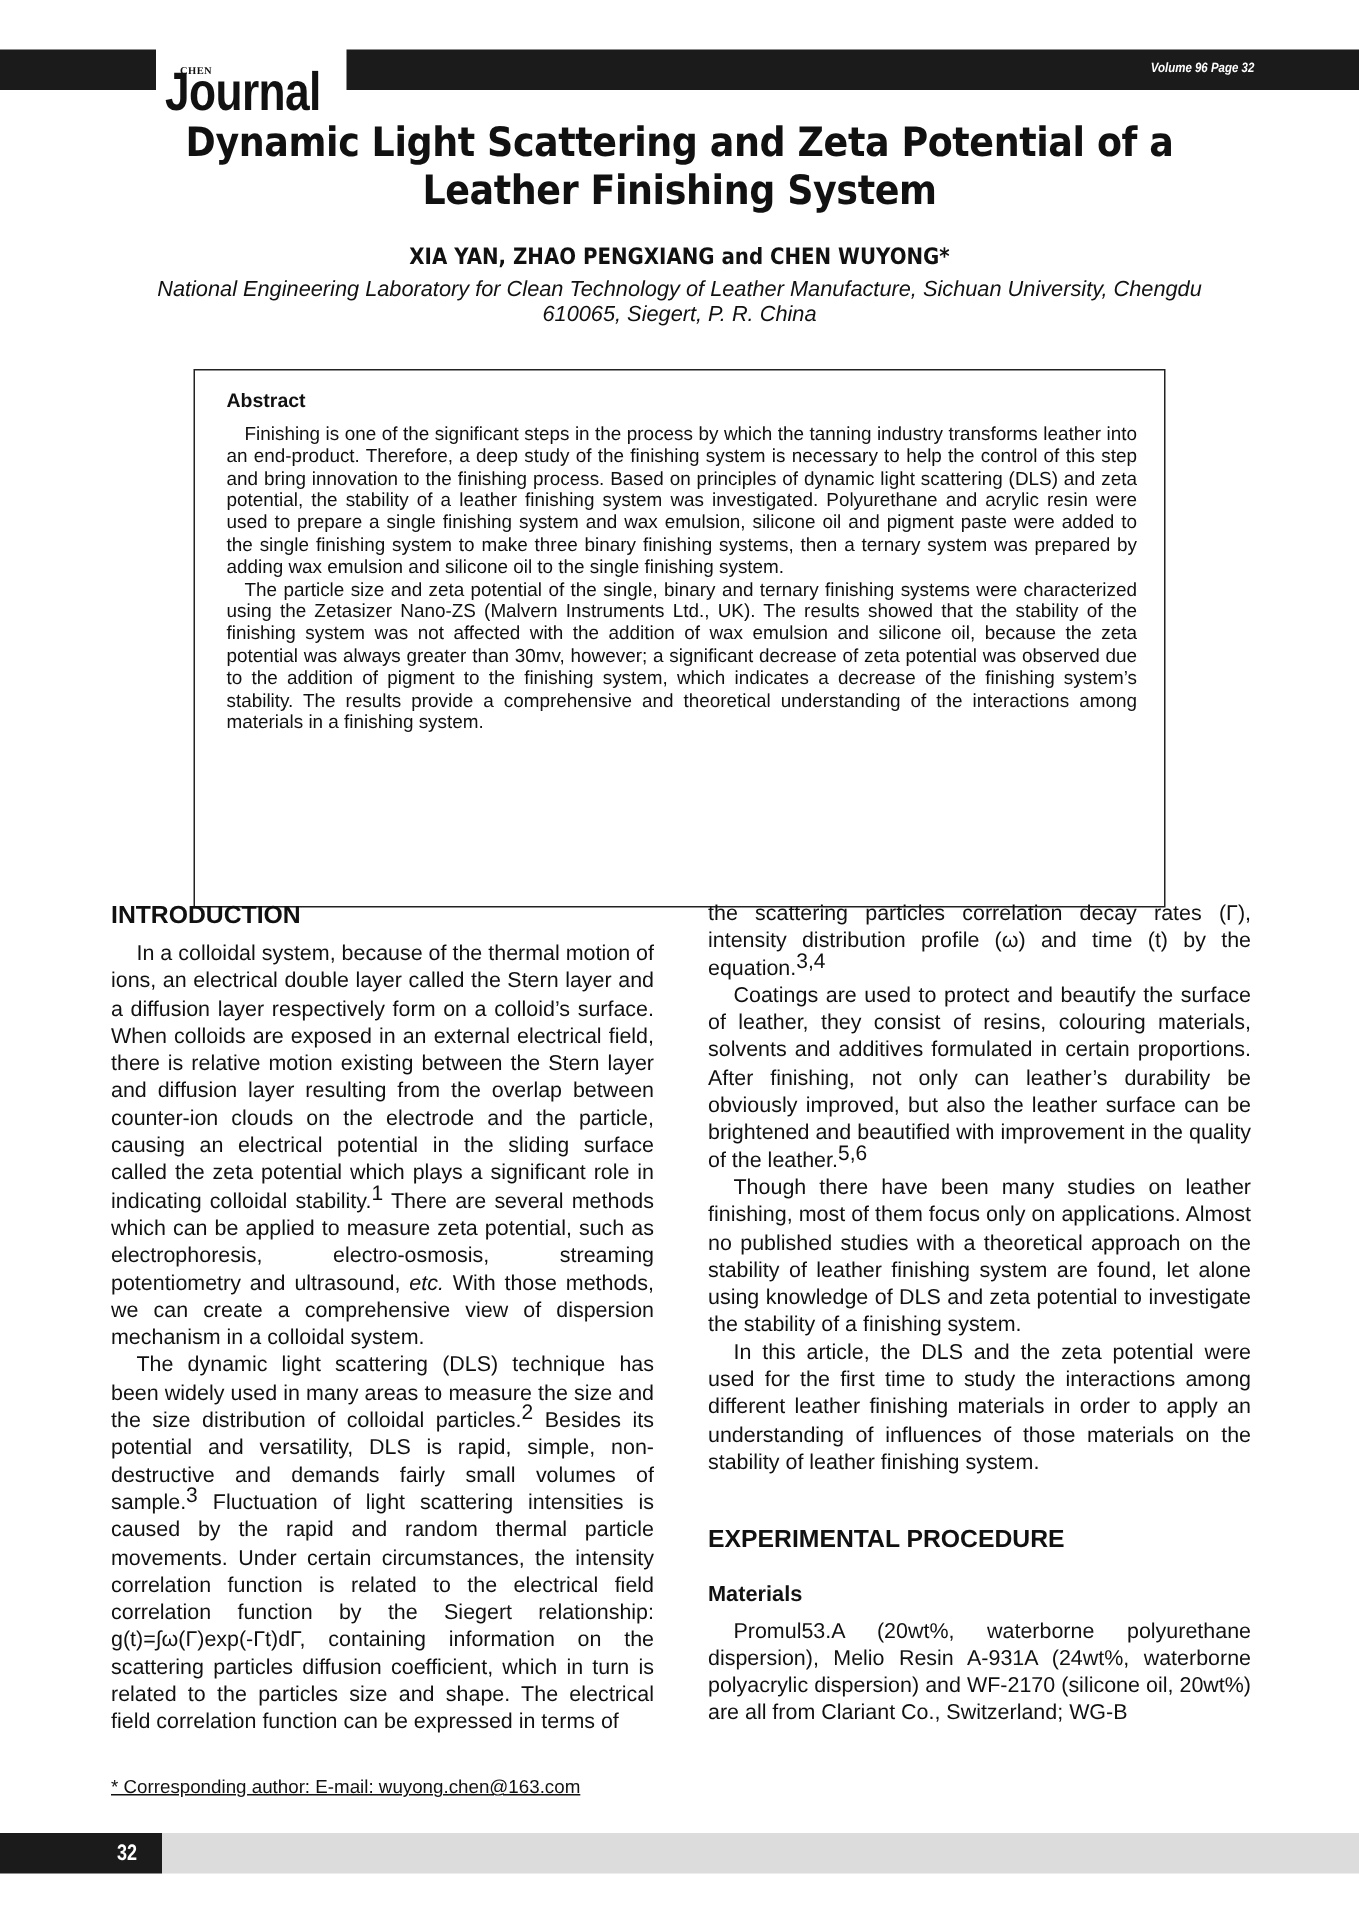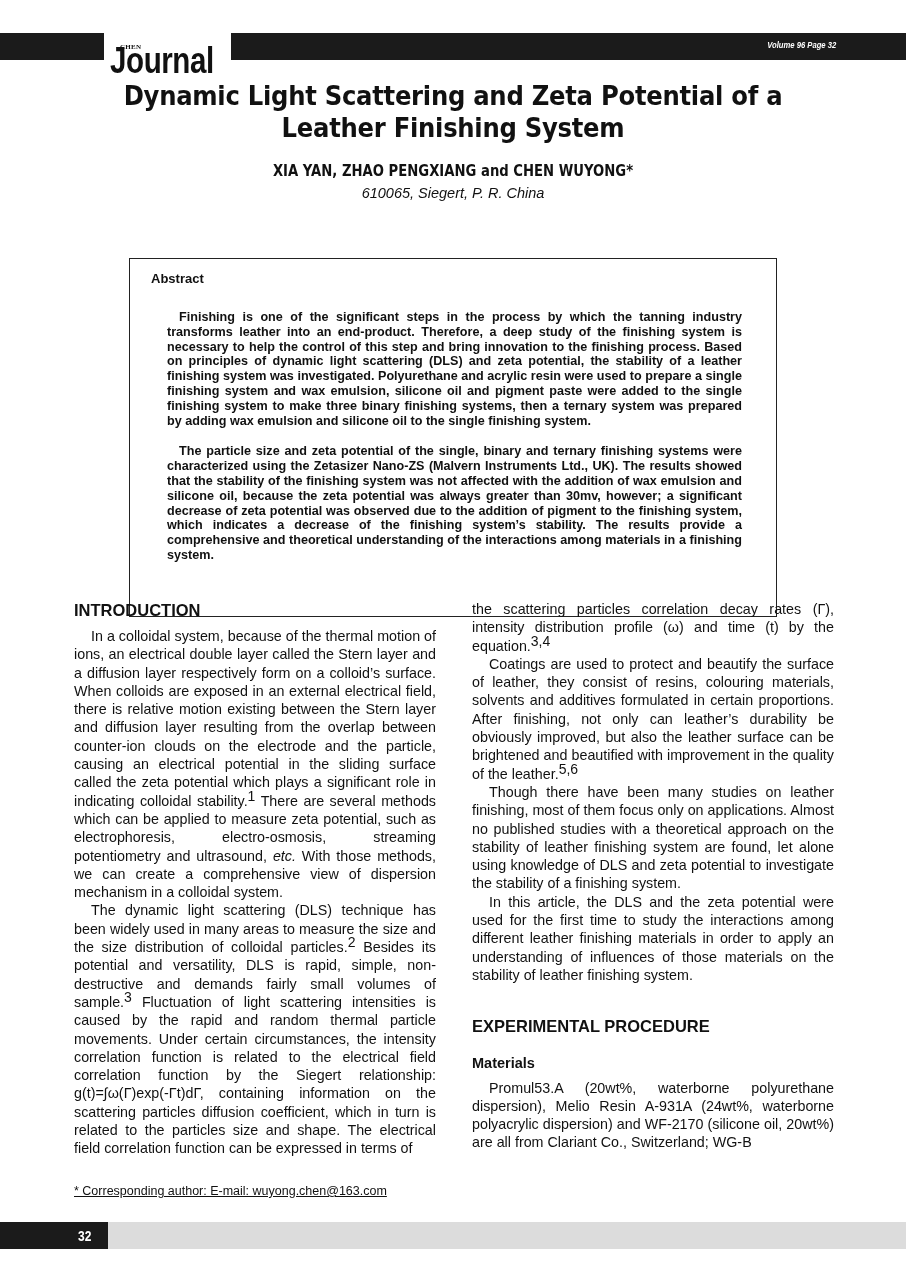--- a/index.html
+++ b/index.html
@@ -6,24 +6,24 @@
   body { width:906px; height:1283px; position:relative; overflow:hidden; font-family:"Liberation Sans", sans-serif; color:#111; }
   .topbar-left { position:absolute; left:0; top:33px; width:104px; height:27px; background:#1b1b1b; }
   .topbar-right { position:absolute; left:231px; top:33px; width:675px; height:27px; background:#1b1b1b; }
   .logo { position:absolute; left:108px; top:41px; height:44px; width:122px; }
   .logo .sup { position:absolute; left:12px; top:2px; font-family:"Liberation Serif", serif; font-size:7px; font-weight:bold; letter-spacing:0.3px; }
   .logo .word { position:absolute; left:2px; top:-1px; font-family:"Liberation Sans", sans-serif; font-weight:bold; font-size:36px; letter-spacing:-0.5px; transform:scaleX(0.82); transform-origin:left top; color:#111; }
   .vol { position:absolute; right:70px; top:40px; color:#fff; font-size:9px; font-style:italic; font-weight:bold; transform:scaleX(0.85); transform-origin:right top; }
   .title { position:absolute; left:0; width:906px; top:80px; text-align:center; font-family:"DejaVu Sans", sans-serif; font-weight:bold; font-size:27px; line-height:32px; transform:scaleX(0.9); letter-spacing:-0.3px; }
   .authors { position:absolute; left:0; width:906px; top:162px; text-align:center; font-family:"DejaVu Sans", sans-serif; font-weight:bold; font-size:15px; transform:scaleX(0.88); }
   .affil { position:absolute; left:60px; width:786px; top:185px; text-align:center; font-style:italic; font-size:14.5px; line-height:17px; }
-  .abstract-box { position:absolute; left:129px; top:258px; width:648px; height:359px; border:1.5px solid #222; box-sizing:border-box; }
+  .abstract-box { position:absolute; left:129px; top:246px; width:648px; height:359px; border:1.5px solid #222; box-sizing:border-box; }
   .abstract-head { position:absolute; left:21px; top:12px; font-weight:bold; font-size:13px; }
   .abstract-body { position:absolute; left:21px; top:35px; width:607px; font-size:12.6px; line-height:14.8px; text-align:justify; }
-  .abstract-body p { margin:16px; text-indent:12px;font-weight:bold; }
+  .abstract-body p { margin:0; text-indent:12px; }
   .col { position:absolute; top:600px; width:362px; font-size:14.3px; line-height:18.3px; text-align:justify; }
   .col.left { left:74px; }
   .col.right { left:472px; }
   .col p { margin:0; text-indent:17px; }
   .h1 { font-weight:bold; font-size:16.5px; line-height:20px; margin:0 0 7px 0; }
   .h2 { font-weight:bold; font-size:14.5px; margin:18px 0 6px 0; }
   .h1.spaced { margin-top:32px; }
   sup { font-size:14px; line-height:0; vertical-align:5px; }
   .footnote { position:absolute; left:74px; top:1184px; font-size:12.5px;text-decoration:underline; }
   .bot-left { position:absolute; left:0; top:1222px; width:108px; height:27px; background:#1b1b1b; }
@@ -40,20 +40,21 @@
 </div>
 <div class="topbar-right"></div>
 <div class="vol">Volume 96  Page 32</div>
 
 <div class="title">
   <div>Dynamic Light Scattering and Zeta Potential of a</div>
   <div>Leather Finishing System</div>
 </div>
 <div class="authors">XIA YAN, ZHAO PENGXIANG and CHEN WUYONG*</div>
 <div class="affil">
+  <div>National Engineering Laboratory for Clean Technology of Leather Manufacture, Sichuan University, Chengdu</div>
   <div>610065, Siegert, P. R. China</div>
 </div>
 
 <div class="abstract-box">
   <div class="abstract-head">Abstract</div>
   <div class="abstract-body">
     <p>Finishing is one of the significant steps in the process by which the tanning industry transforms leather into an end-product. Therefore, a deep study of the finishing system is necessary to help the control of this step and bring innovation to the finishing process. Based on principles of dynamic light scattering (DLS) and zeta potential, the stability of a leather finishing system was investigated. Polyurethane and acrylic resin were used to prepare a single finishing system and wax emulsion, silicone oil and pigment paste were added to the single finishing system to make three binary finishing systems, then a ternary system was prepared by adding wax emulsion and silicone oil to the single finishing system.</p>
     <p>The particle size and zeta potential of the single, binary and ternary finishing systems were characterized using the Zetasizer Nano-ZS (Malvern Instruments Ltd., UK). The results showed that the stability of the finishing system was not affected with the addition of wax emulsion and silicone oil, because the zeta potential was always greater than 30mv, however; a significant decrease of zeta potential was observed due to the addition of pigment to the finishing system, which indicates a decrease of the finishing system’s stability. The results provide a comprehensive and theoretical understanding of the interactions among materials in a finishing system.</p>
   </div>
 </div>

